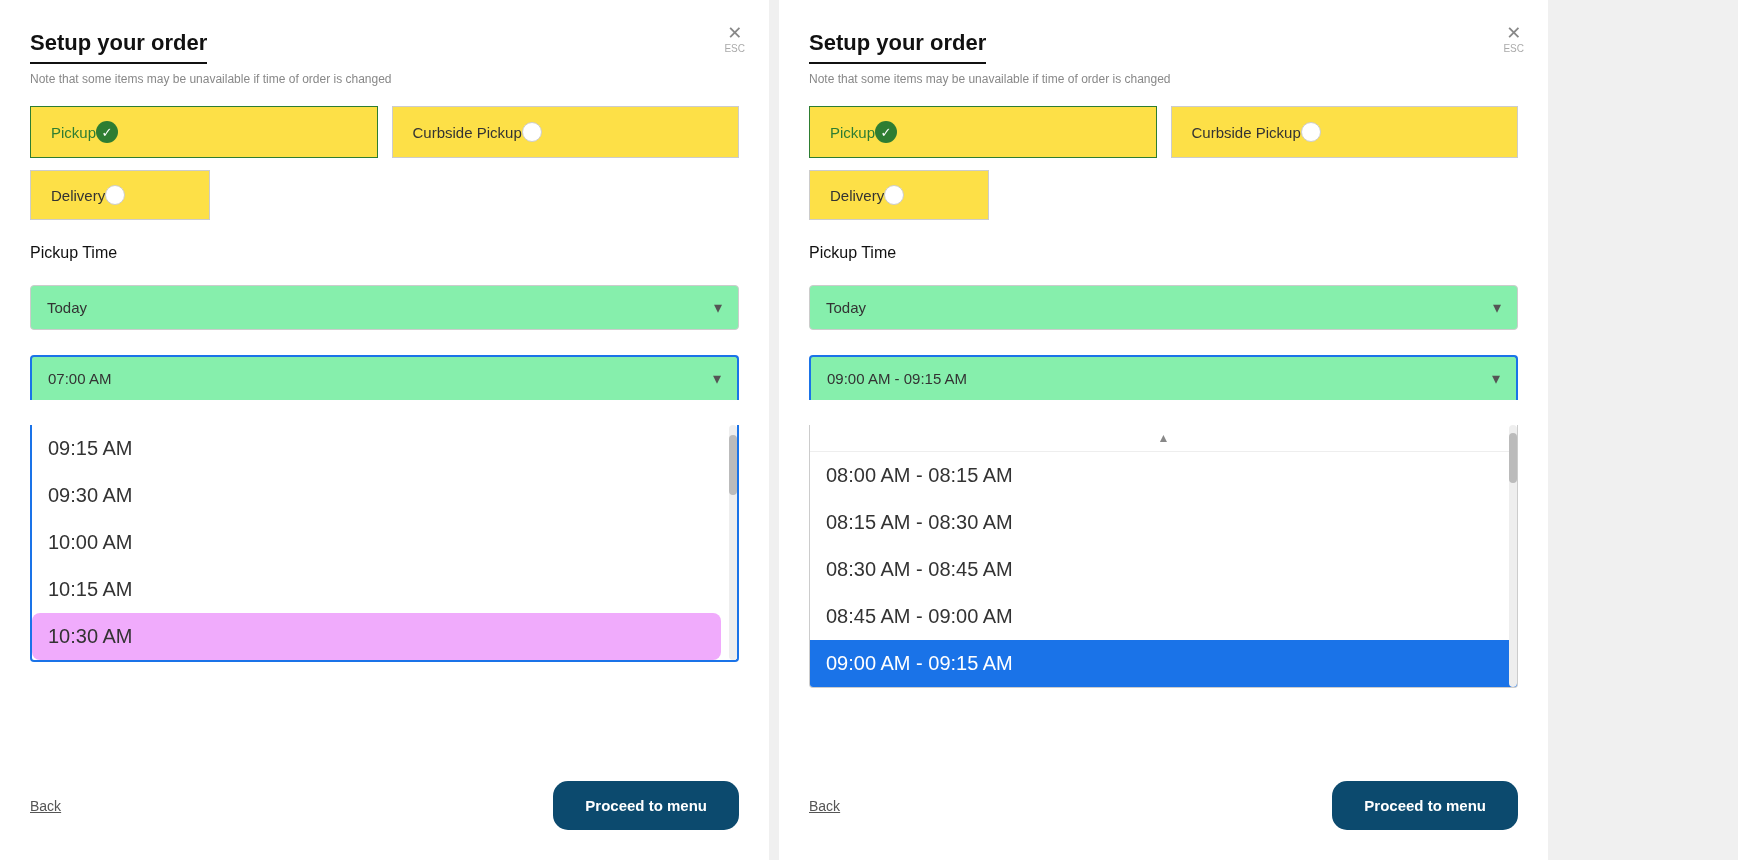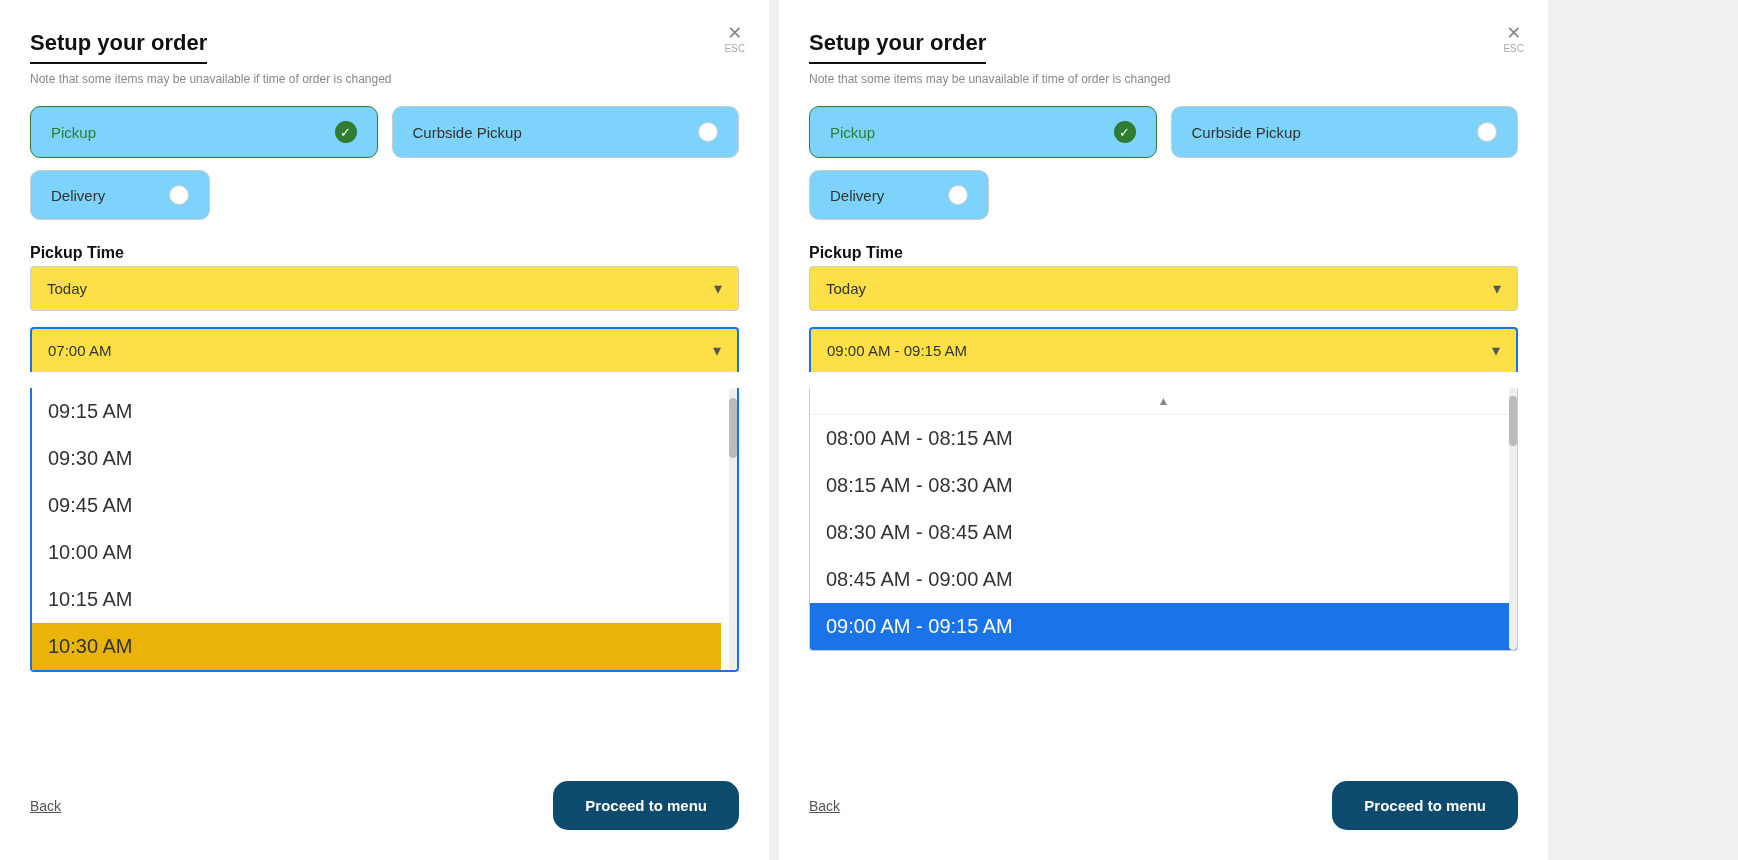--- a/index.html
+++ b/index.html
@@ -55,27 +55,26 @@
       color: #aaa;
       margin-top: 2px;
     }
     .order-types {
       display: flex;
       gap: 14px;
       margin-bottom: 12px;
     }
     .order-type-btn {
       border: 1.5px solid #ccc;
-      border-radius: 10px;
+      border-radius: 0;
       padding: 14px 20px;
       display: flex;
       align-items: center;
-      justify-content: space-between;
-      cursor: pointer;
-      background: #7dd3fc;
+      cursor: pointer;
+      background: #fde047;
       font-size: 15px;
       color: #333;
       min-width: 170px;
     }
     .order-type-btn.selected {
       border-color: #2e7d32;
       color: #2e7d32;
     }
     .order-type-btn.wide {
       flex: 1;
@@ -96,56 +95,57 @@
       height: 20px;
       border-radius: 50%;
       border: 1.5px solid #ccc;
       background: #fff;
     }
     .delivery-row {
       margin-bottom: 24px;
     }
     .section-label {
       font-size: 16px;
-      font-weight: 700;
+      font-weight: 400;
       color: #111;
-      margin-bottom: 4px;
+      margin-bottom: 23px;
     }
     .dropdown-control {
       border: 1px solid #ccc;
       border-radius: 4px;
       padding: 12px 16px;
       display: flex;
       align-items: center;
       justify-content: space-between;
       cursor: pointer;
-      background: #fde047;
+      background: #86efac;
       font-size: 15px;
       color: #333;
-      margin-bottom: 16px;
+      margin-bottom: 25px;
     }
     .dropdown-control.focused {
       border: 2px solid #1a73e8;
       border-bottom: none;
       border-radius: 4px 4px 0 0;
     }
     .chevron-down {
       font-size: 16px;
       color: #555;
     }
     .dropdown-item {
       padding: 12px 16px;
       font-size: 20px;
       color: #333;
       cursor: pointer;
       display: flex;
       align-items: center;
     }
     .dropdown-item.highlighted {
-      background: #eab308;
+      background: #f0abfc;
+      border-radius: 8px;
     }
     .dropdown-item.selected-blue {
       background: #1a73e8;
       color: #fff;
     }
     .scrollbar-track {
       width: 8px;
       background: #eee;
       position: absolute;
       right: 0;
@@ -250,23 +250,20 @@
 
     <div class="list-container">
       <div class="list-inner">
         <div class="dropdown-item">
           <span>09:15 AM</span>
         </div>
         <div class="dropdown-item">
           <span>09:30 AM</span>
         </div>
         <div class="dropdown-item">
-          <span>09:45 AM</span>
-        </div>
-        <div class="dropdown-item">
           <span>10:00 AM</span>
         </div>
         <div class="dropdown-item">
           <span>10:15 AM</span>
         </div>
         <div class="dropdown-item highlighted">
           <span>10:30 AM</span>
         </div>
       </div>
       <div class="scrollbar-track">

